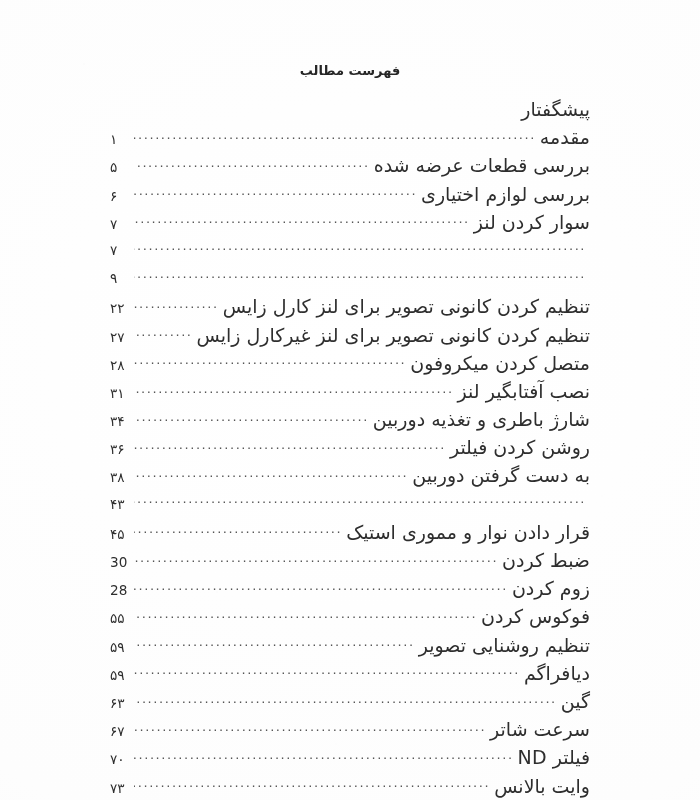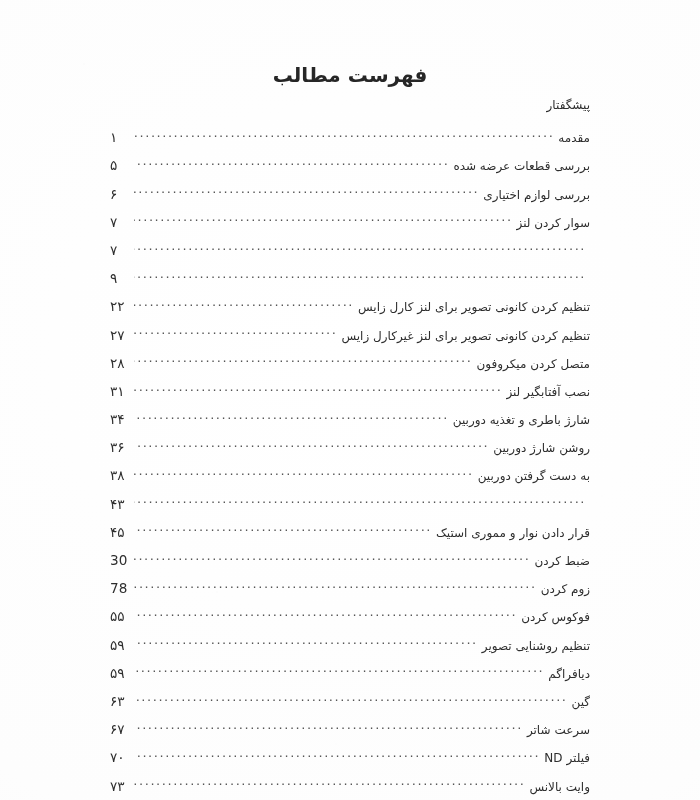--- a/index.html
+++ b/index.html
@@ -35,21 +35,21 @@
     padding: 0;
   }
 
   
   .doc-title {
     position: absolute;
     top: 63px;
     left: 0;
     width: 700px;
     text-align: center;
-    font-size: 20px;
+    font-size: 13px;
     font-weight: bold;
     letter-spacing: 0.2px;
     color: #262626;
     direction: rtl;
   }
 
   
   .toc {
     position: absolute;
     top: 98px;
@@ -61,21 +61,21 @@
   .toc-row {
     display: flex;
     flex-direction: row;
     align-items: baseline;
     height: 28.2px;
     direction: rtl;
     white-space: nowrap;
   }
 
   .toc-label {
-    font-size: 12px;
+    font-size: 19px;
     color: #2e2e2e;
     flex: 0 0 auto;
     direction: rtl;
     unicode-bidi: isolate;
     letter-spacing: 0.1px;
   }
 
   
   .toc-leader {
     flex: 1 1 auto;
@@ -184,21 +184,21 @@
           <span class="toc-label">نصب آفتابگیر لنز</span>
           <span class="toc-leader"></span>
           <span class="toc-page">۳۱</span>
         </div>
         <div class="toc-row">
           <span class="toc-label">شارژ باطری و تغذیه دوربین</span>
           <span class="toc-leader"></span>
           <span class="toc-page">۳۴</span>
         </div>
         <div class="toc-row">
-          <span class="toc-label">روشن شارژ دوربین</span>
+          <span class="toc-label">روشن کردن فیلتر</span>
           <span class="toc-leader"></span>
           <span class="toc-page">۳۶</span>
         </div>
         <div class="toc-row">
           <span class="toc-label">به دست گرفتن دوربین</span>
           <span class="toc-leader"></span>
           <span class="toc-page">۳۸</span>
         </div>
         <div class="toc-row">
           <span class="toc-leader"></span>
@@ -210,21 +210,21 @@
           <span class="toc-page">۴۵</span>
         </div>
         <div class="toc-row">
           <span class="toc-label">ضبط کردن</span>
           <span class="toc-leader"></span>
           <span class="toc-page">30</span>
         </div>
         <div class="toc-row">
           <span class="toc-label">زوم کردن</span>
           <span class="toc-leader"></span>
-          <span class="toc-page">78</span>
+          <span class="toc-page">28</span>
         </div>
         <div class="toc-row">
           <span class="toc-label">فوکوس کردن</span>
           <span class="toc-leader"></span>
           <span class="toc-page">۵۵</span>
         </div>
         <div class="toc-row">
           <span class="toc-label">تنظیم روشنایی تصویر</span>
           <span class="toc-leader"></span>
           <span class="toc-page">۵۹</span>

